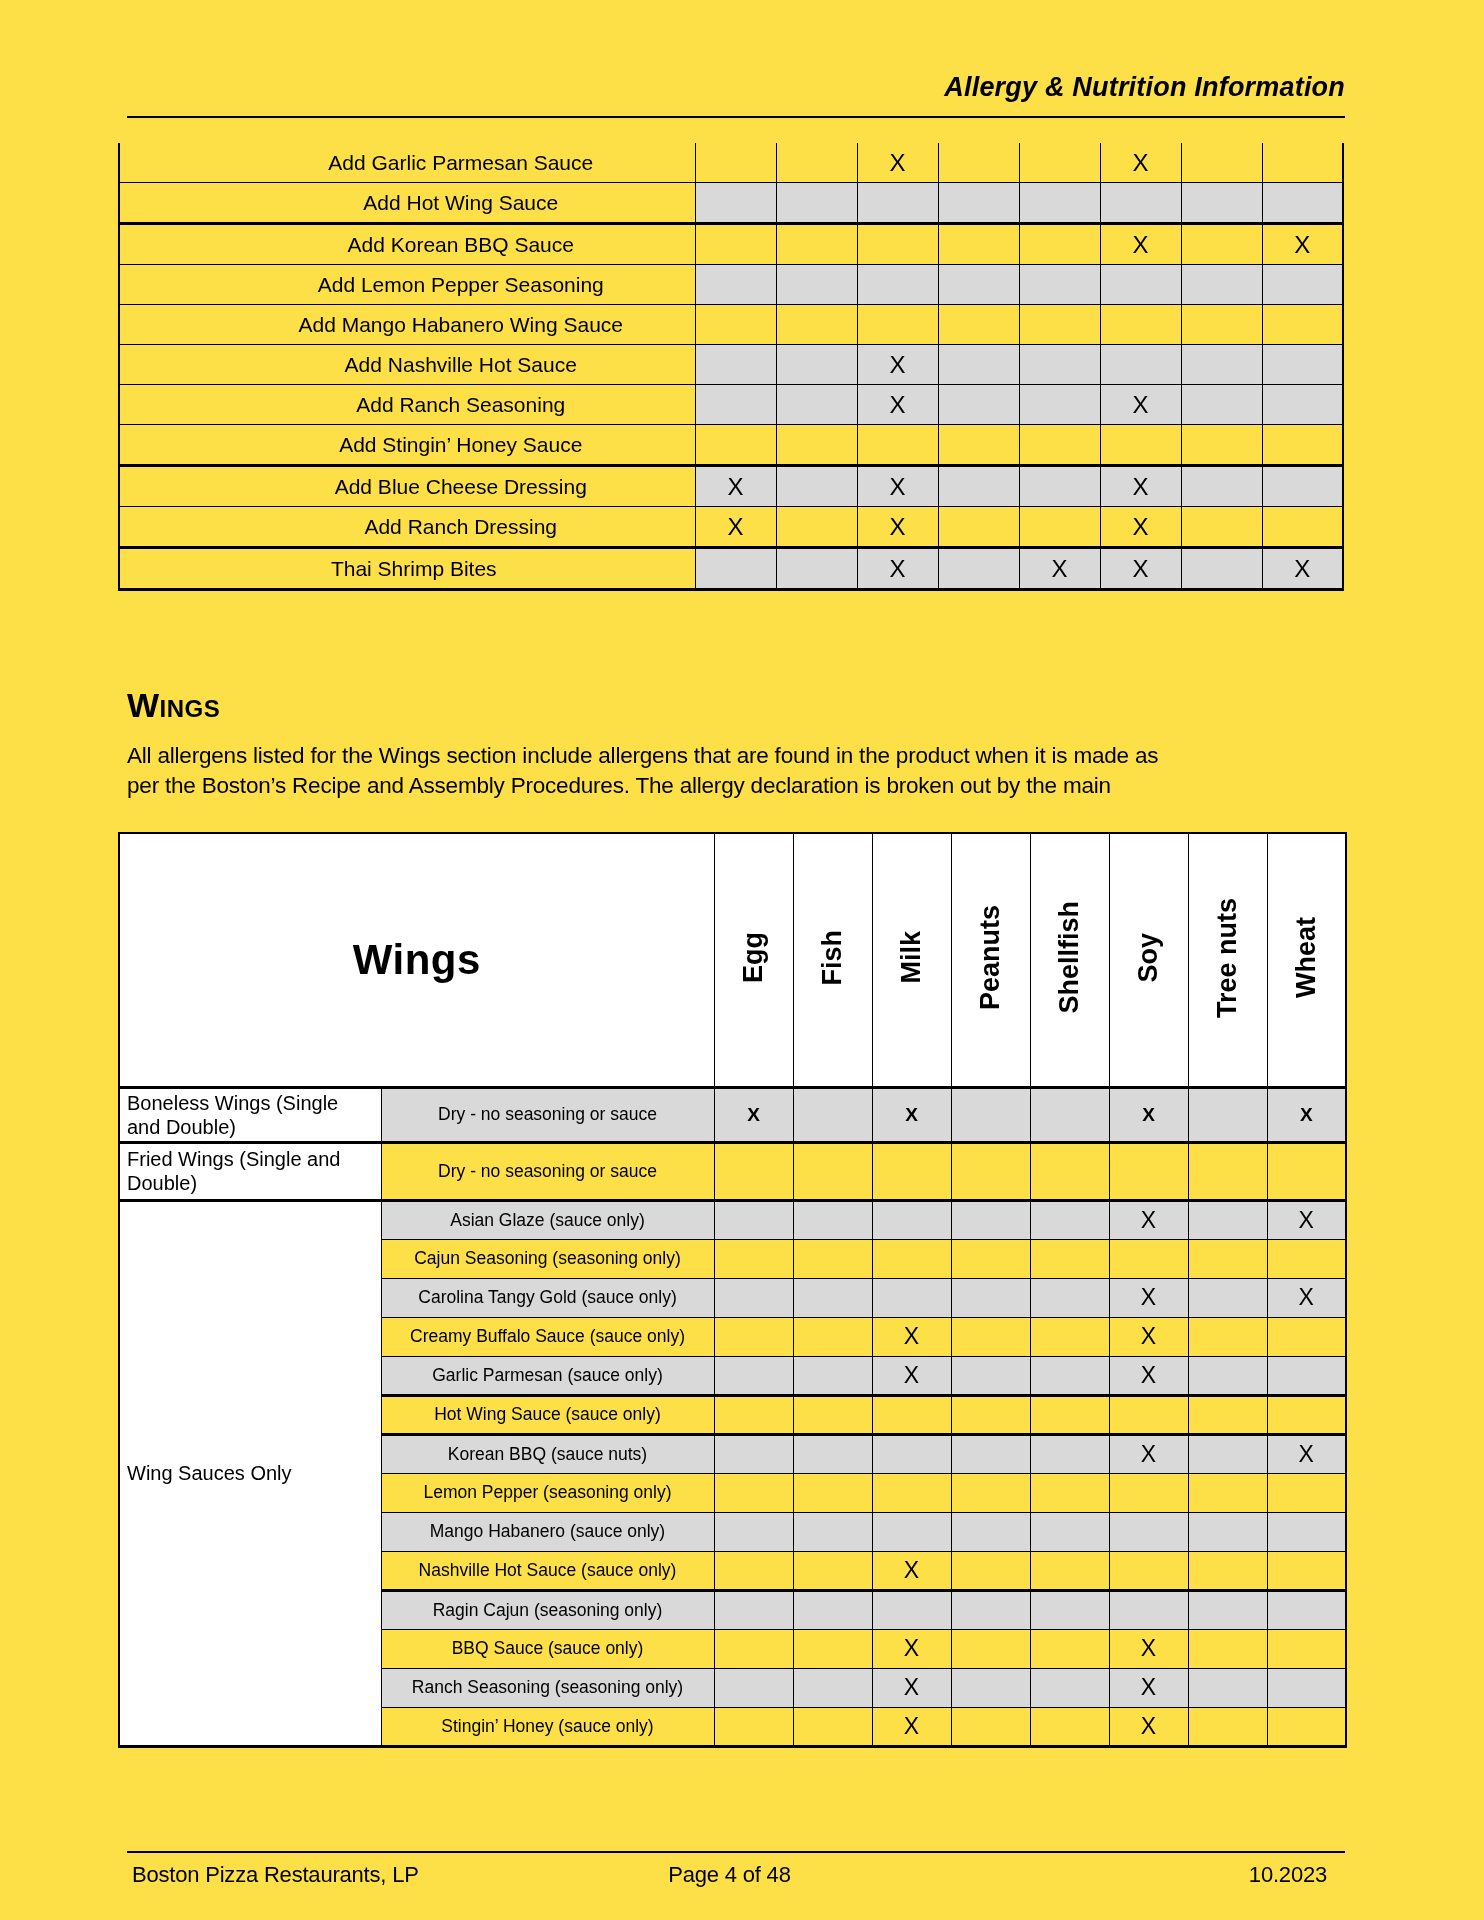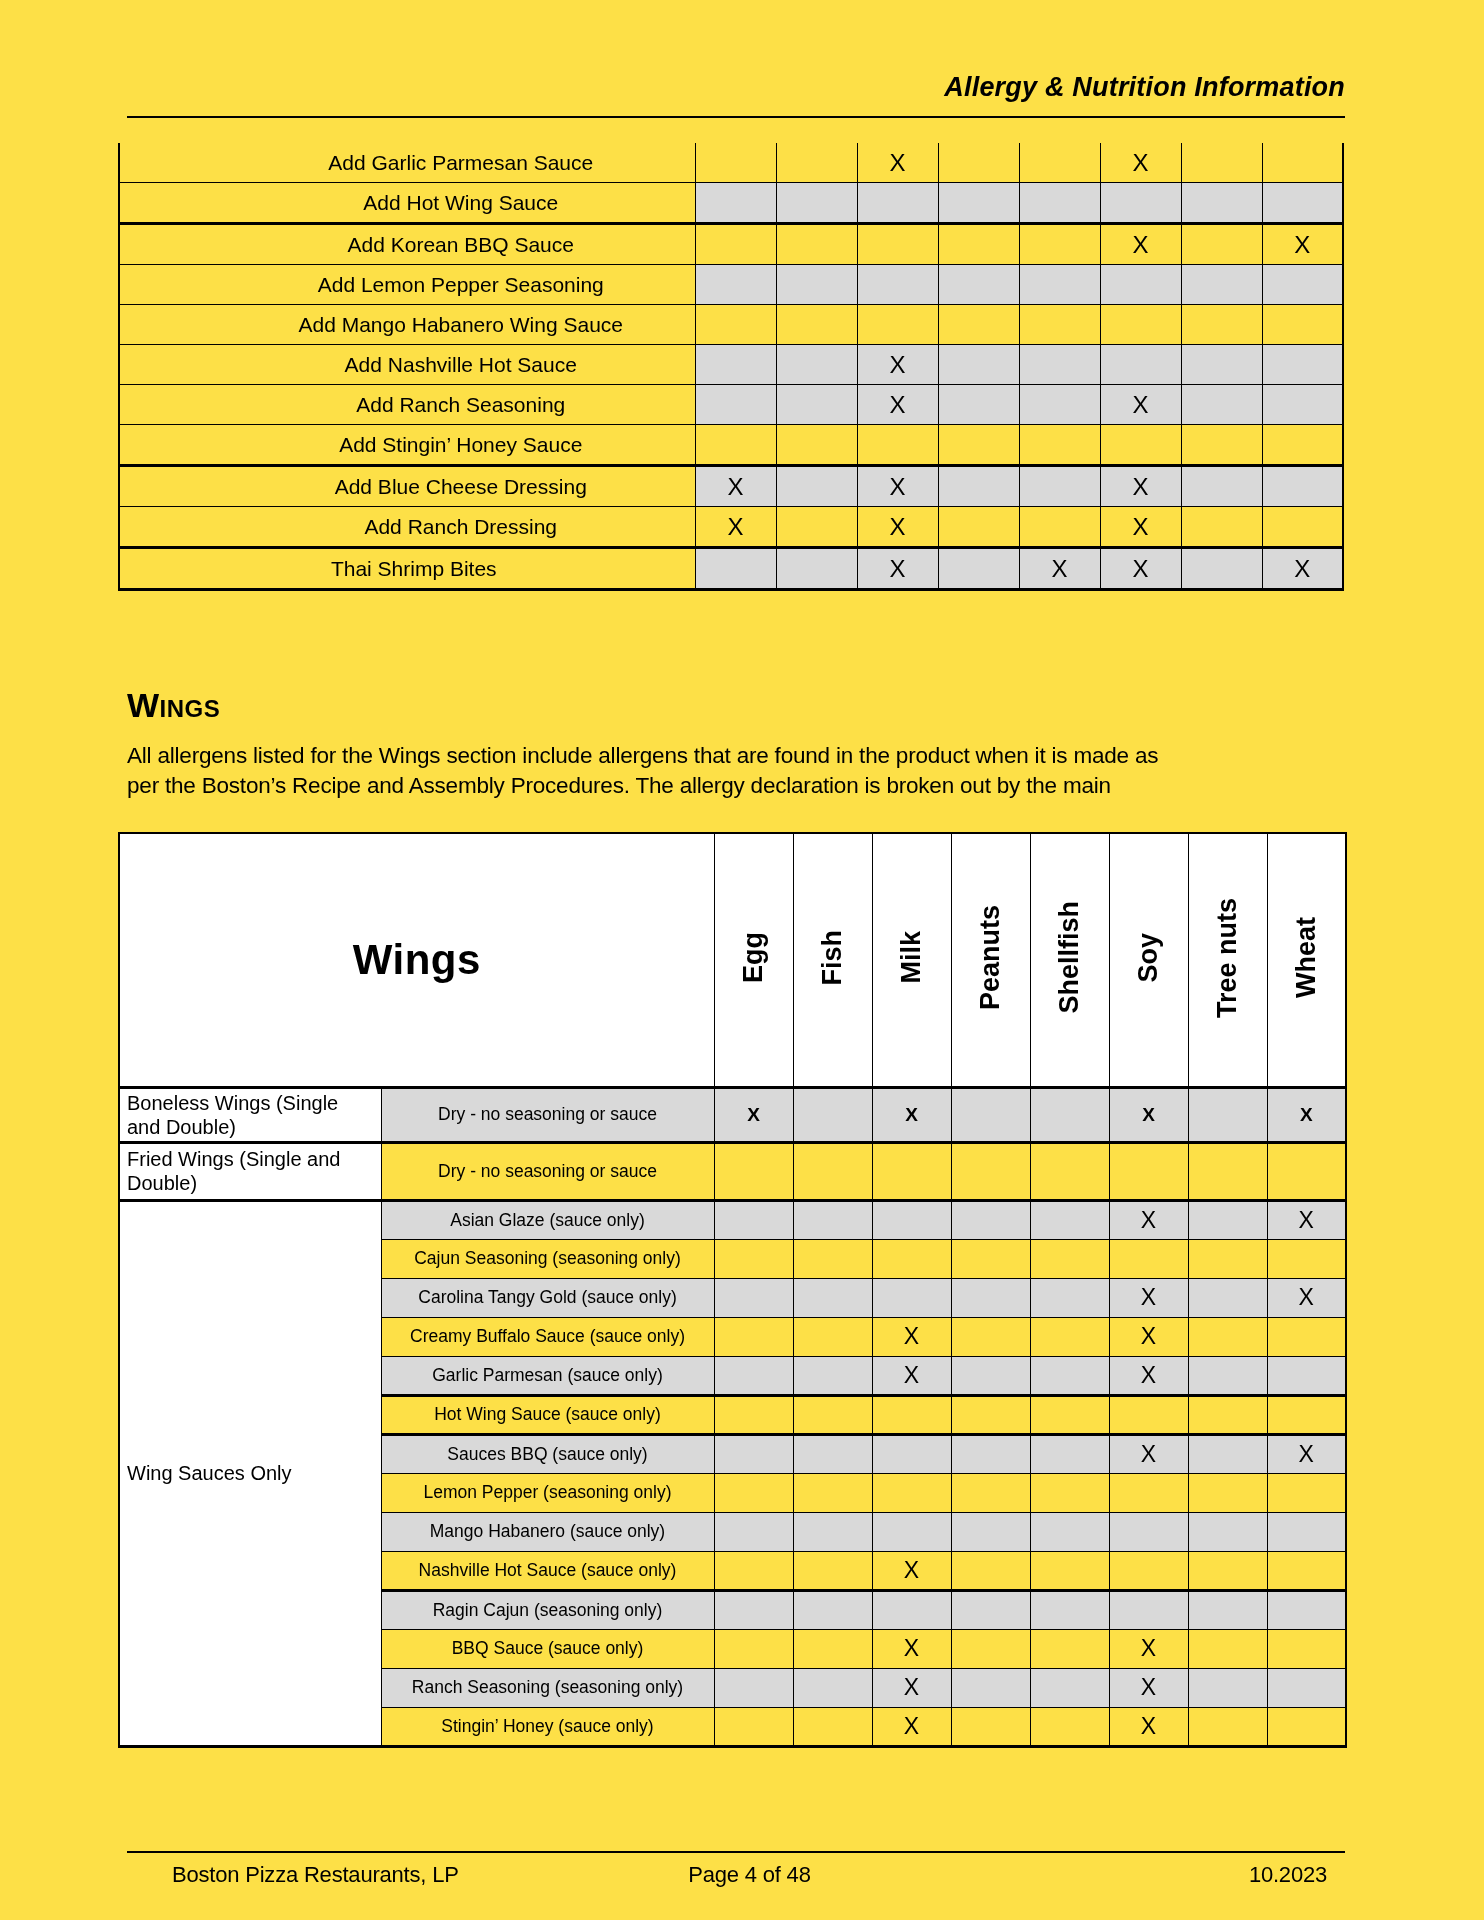--- a/index.html
+++ b/index.html
@@ -62,21 +62,21 @@
   .wings-table tr.shaded td.item-cell, .wings-table tr.shaded td.cell-mark { background:#d9d9d9; }
   .wings-table tr.boldx td.cell-mark { font-weight:bold; font-size:19px; }
   .wings-table tr.thickb td { border-bottom:3px solid #000; }
 
   
   .ftr-rule { position:absolute; left:127px; top:1851px; width:1218px; height:2px; background:#000; }
   .footer {
     position:absolute; left:127px; top:1862px; width:1218px;
     display:flex; align-items:baseline; font-size:22px; letter-spacing:-0.2px;
   }
-  .footer .f-left  { flex:1; text-align:left; padding-left:5px;margin-left:40px; }
+  .footer .f-left  { flex:1; text-align:left; padding-left:5px; }
   .footer .f-center{ flex:1; text-align:center; }
   .footer .f-right { flex:1; text-align:right; padding-right:18px; }
 </style>
 </head>
 <body>
 
 <div class="page">
 
   <div class="hdr-title">Allergy &amp; Nutrition Information</div>
   <div class="hdr-rule"></div>
@@ -337,21 +337,21 @@
           <td class="cell-mark"></td>
           <td class="cell-mark"></td>
           <td class="cell-mark"></td>
           <td class="cell-mark"></td>
           <td class="cell-mark"></td>
           <td class="cell-mark"></td>
           <td class="cell-mark"></td>
           <td class="cell-mark"></td>
         </tr>
         <tr class="shaded">
-          <td class="item-cell">Sauces BBQ (sauce only)</td>
+          <td class="item-cell">Korean BBQ (sauce nuts)</td>
           <td class="cell-mark"></td>
           <td class="cell-mark"></td>
           <td class="cell-mark"></td>
           <td class="cell-mark"></td>
           <td class="cell-mark"></td>
           <td class="cell-mark">X</td>
           <td class="cell-mark"></td>
           <td class="cell-mark">X</td>
         </tr>
         <tr>

